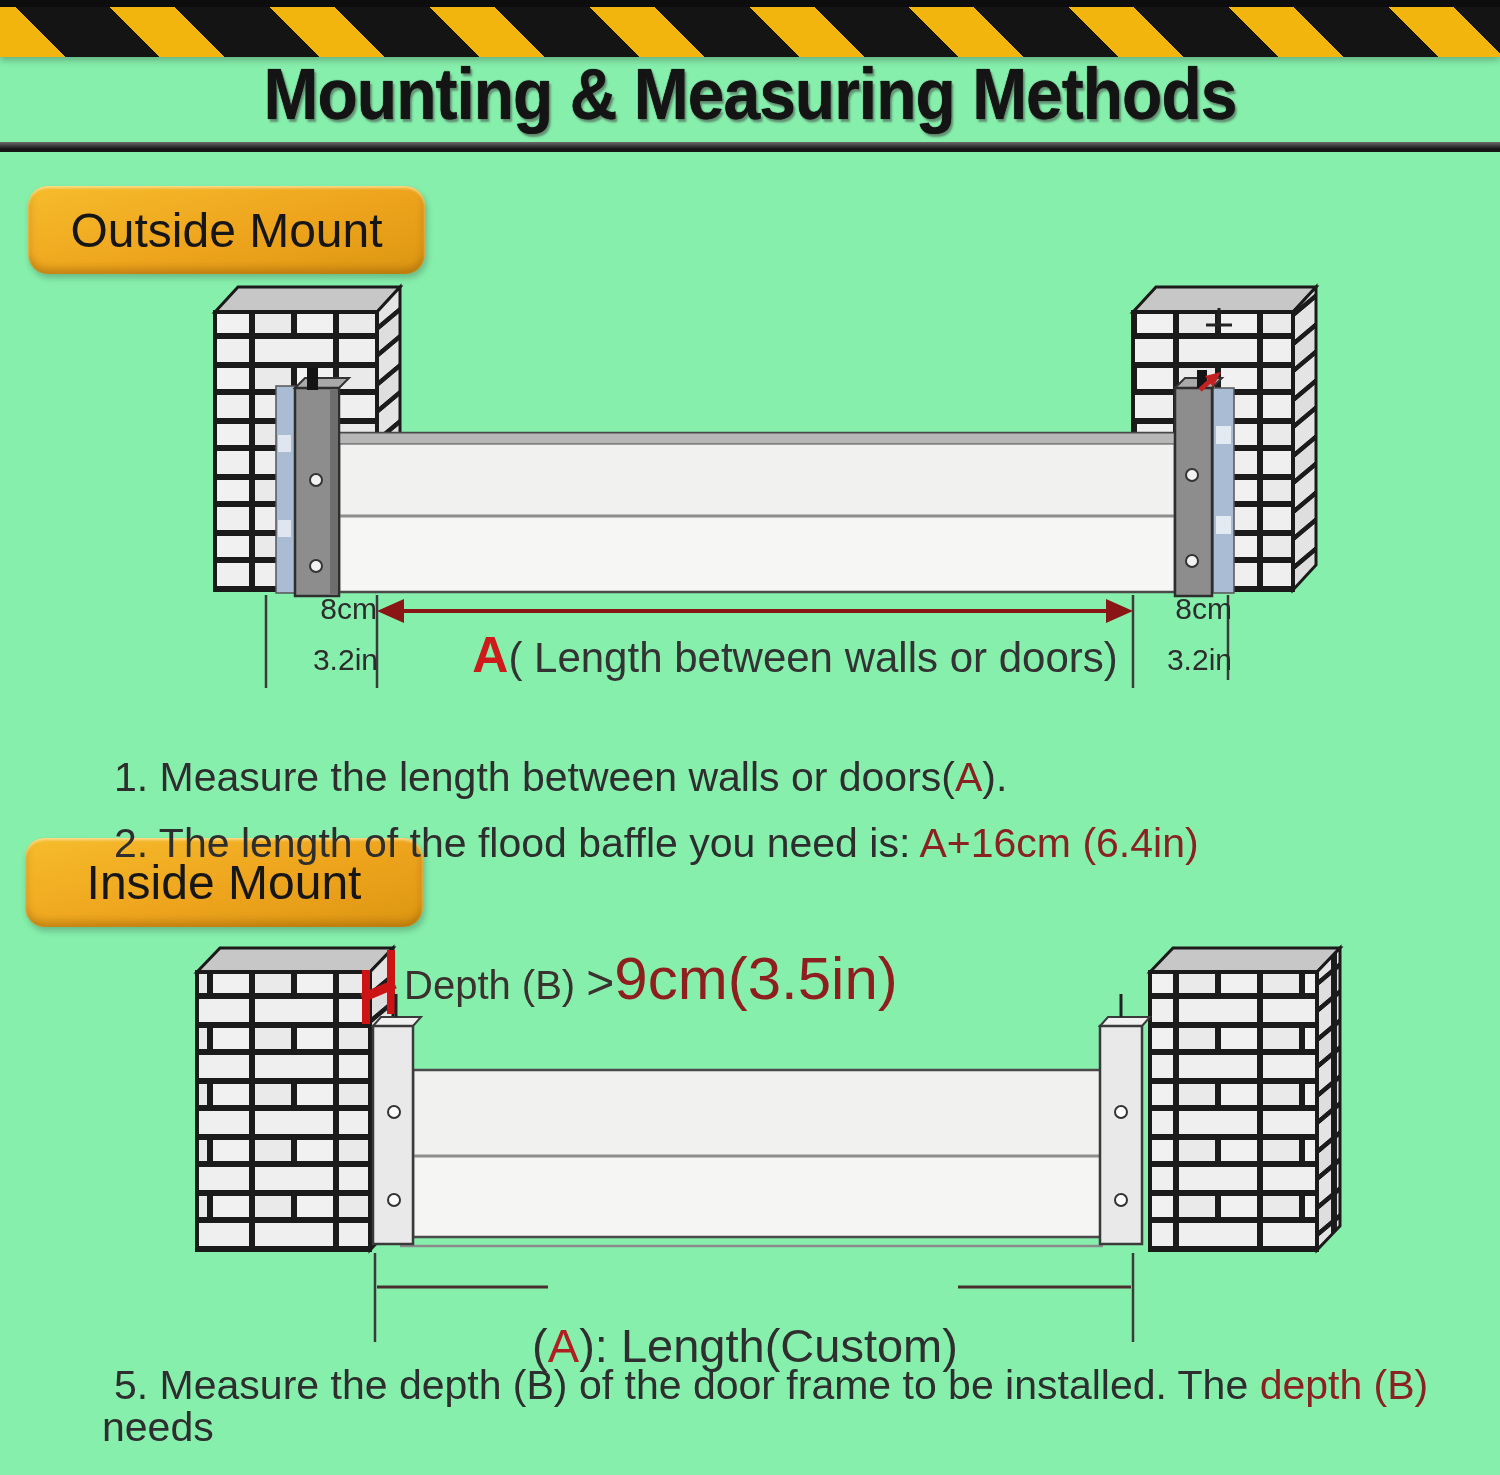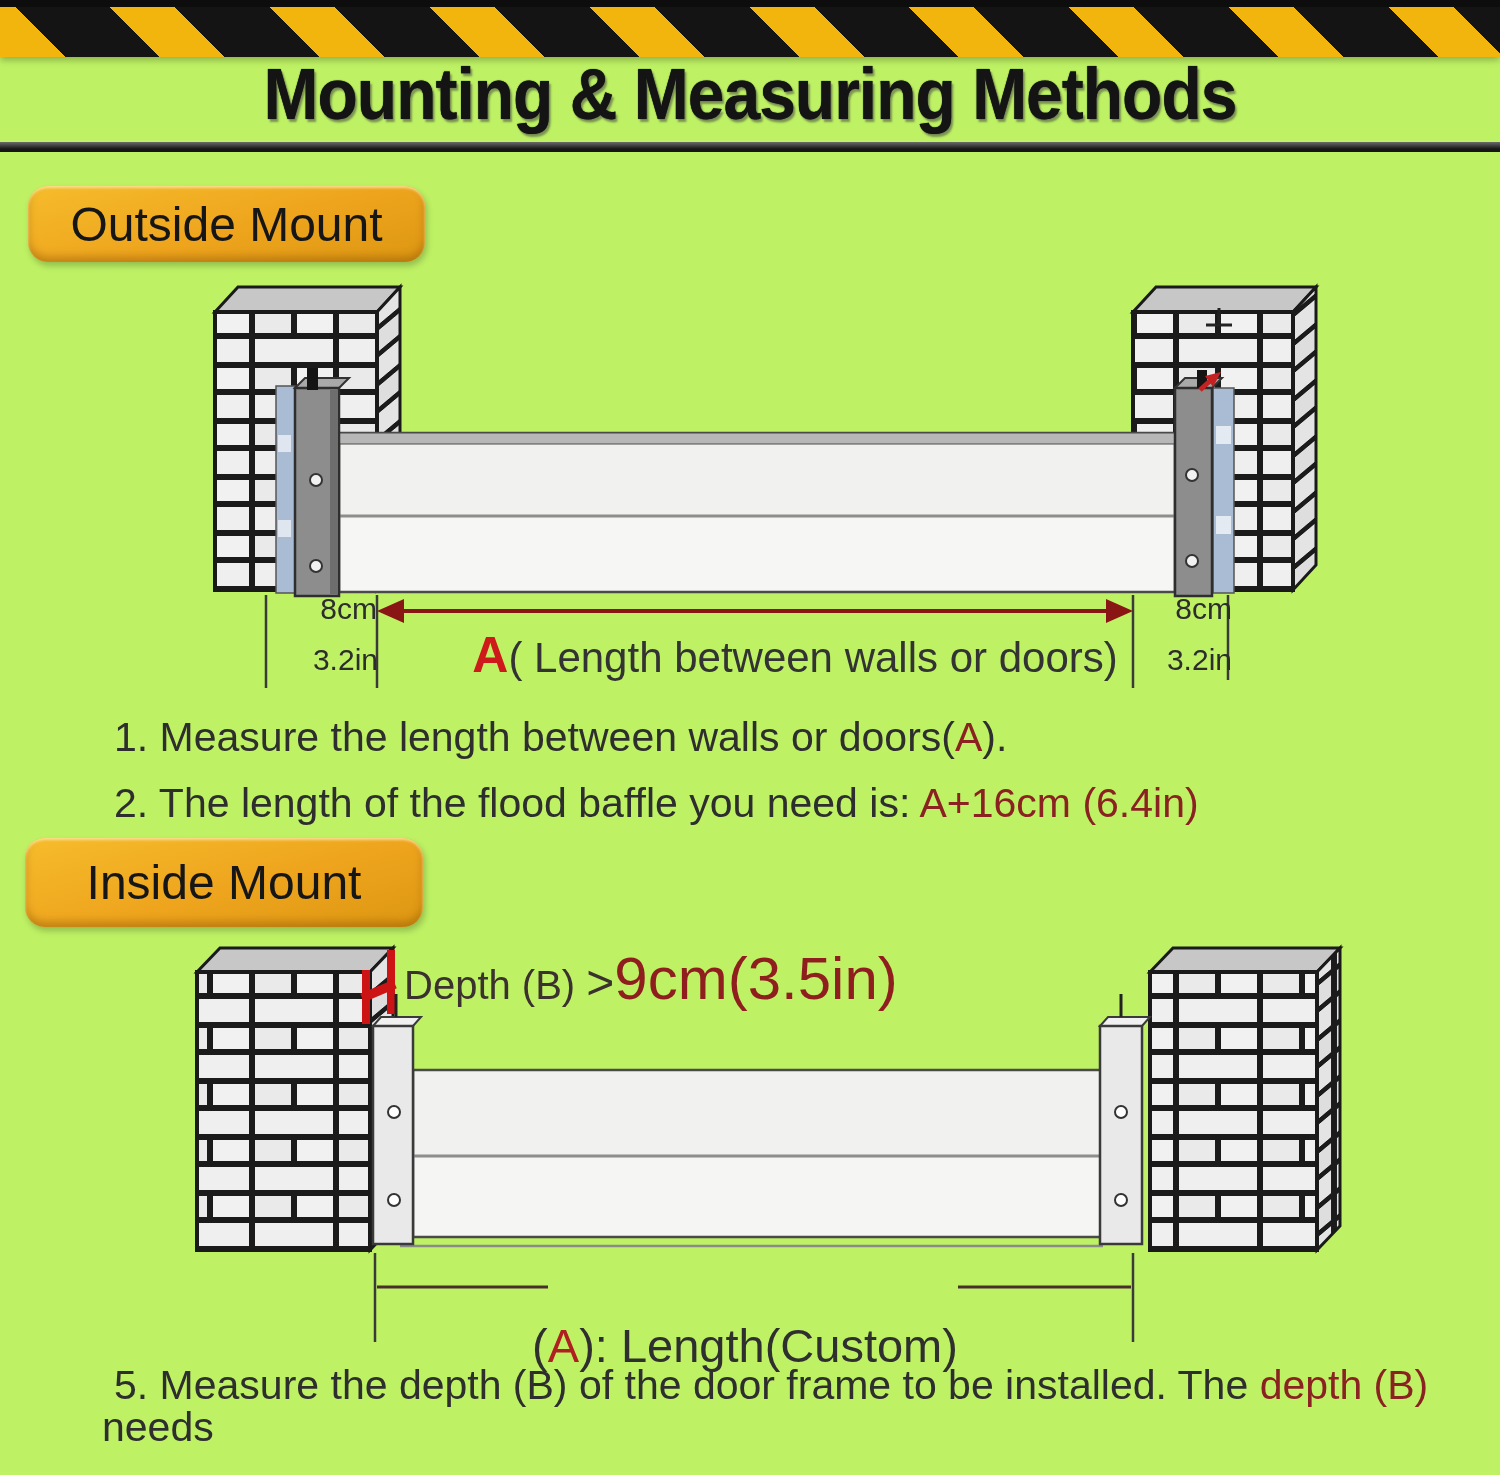--- a/index.html
+++ b/index.html
@@ -1,18 +1,18 @@
 <!DOCTYPE html>
 <html style="--hazard-yellow: #f2b50d; --hazard-black: #141414; --badge-yellow: #eea41d; --accent-red: #ce1a1a; --maroon: #8b2222; --steel-blue: #a9bcd4;"><head>
 <meta charset="utf-8">
 <style>
   html,body{margin:0;padding:0;background:#e8e8e8;}
   .canvas{
     position:relative; width:1500px; height:1475px; overflow:hidden;
-    background:#bef264; font-family:"Liberation Sans", sans-serif;
+    background:#86efac; font-family:"Liberation Sans", sans-serif;
     margin:0 auto;
   }
   
   .hazard{
     position:absolute; top:0; left:0; width:1500px; height:50px;
     background:repeating-linear-gradient(45deg,
       var(--hazard-yellow,#f2b50d) 0 46px,
       var(--hazard-black,#141414) 46px 113px);
     border-top:7px solid #0d0d0d;
     box-shadow:0 3px 7px rgba(0,0,0,.28);
@@ -27,36 +27,36 @@
     position:absolute; top:142px; left:0; width:1500px; height:10px;
     background:linear-gradient(#6a6a6a,#161616 70%);
   }
   
   .badge{
     position:absolute; display:flex; align-items:center; justify-content:center;
     background:linear-gradient(165deg,#f6bc2c 0%, var(--badge-yellow,#eea41d) 55%, #dd9712 100%);
     border-radius:20px; color:#161616; font-size:48px;
     box-shadow:inset 0 2px 3px rgba(255,236,170,.8), inset 0 -5px 8px rgba(120,70,0,.4), 2px 4px 6px rgba(0,0,0,.22);
   }
-  .badge1{left:28px; top:186px; width:397px; height:76px;}
+  .badge1{left:28px; top:186px; width:397px; height:88px;}
   .badge2{left:25px; top:838px; width:398px; height:89px;}
   
   .diag{position:absolute; left:0; width:1500px; height:420px;}
   .overlay{position:absolute; white-space:nowrap;}
   .dim{font-size:30px; color:#2d2d2d; text-align:right;}
   .alabel-a{font-size:50px; font-weight:bold; color:var(--accent-red,#ce1a1a);}
   .alabel-rest{font-size:42px; color:#333333;}
   .depth-dark{font-size:40px; color:#3b312e;}
   .depth-gt{font-size:48px; color:#3b312e;}
   .depth-red{font-size:60px; color:#8f1f1f;}
   .len-dark{font-size:47px; color:#2f2f2f;}
   .len-red{font-size:47px; color:#b02020;}
   
   .steps{position:absolute; font-size:41px; color:#2e2e2e;}
-  .steps .line{line-height:42px;}
+  .steps .line{line-height:42px;margin-top:40px;}
   .red{color:var(--maroon,#8b2222);}
 </style>
 </head>
 <body>
 
 <div class="canvas">
 
   <div class="hazard"></div>
   <div class="title">Mounting &amp; Measuring Methods</div>
   <div class="sep"></div>

